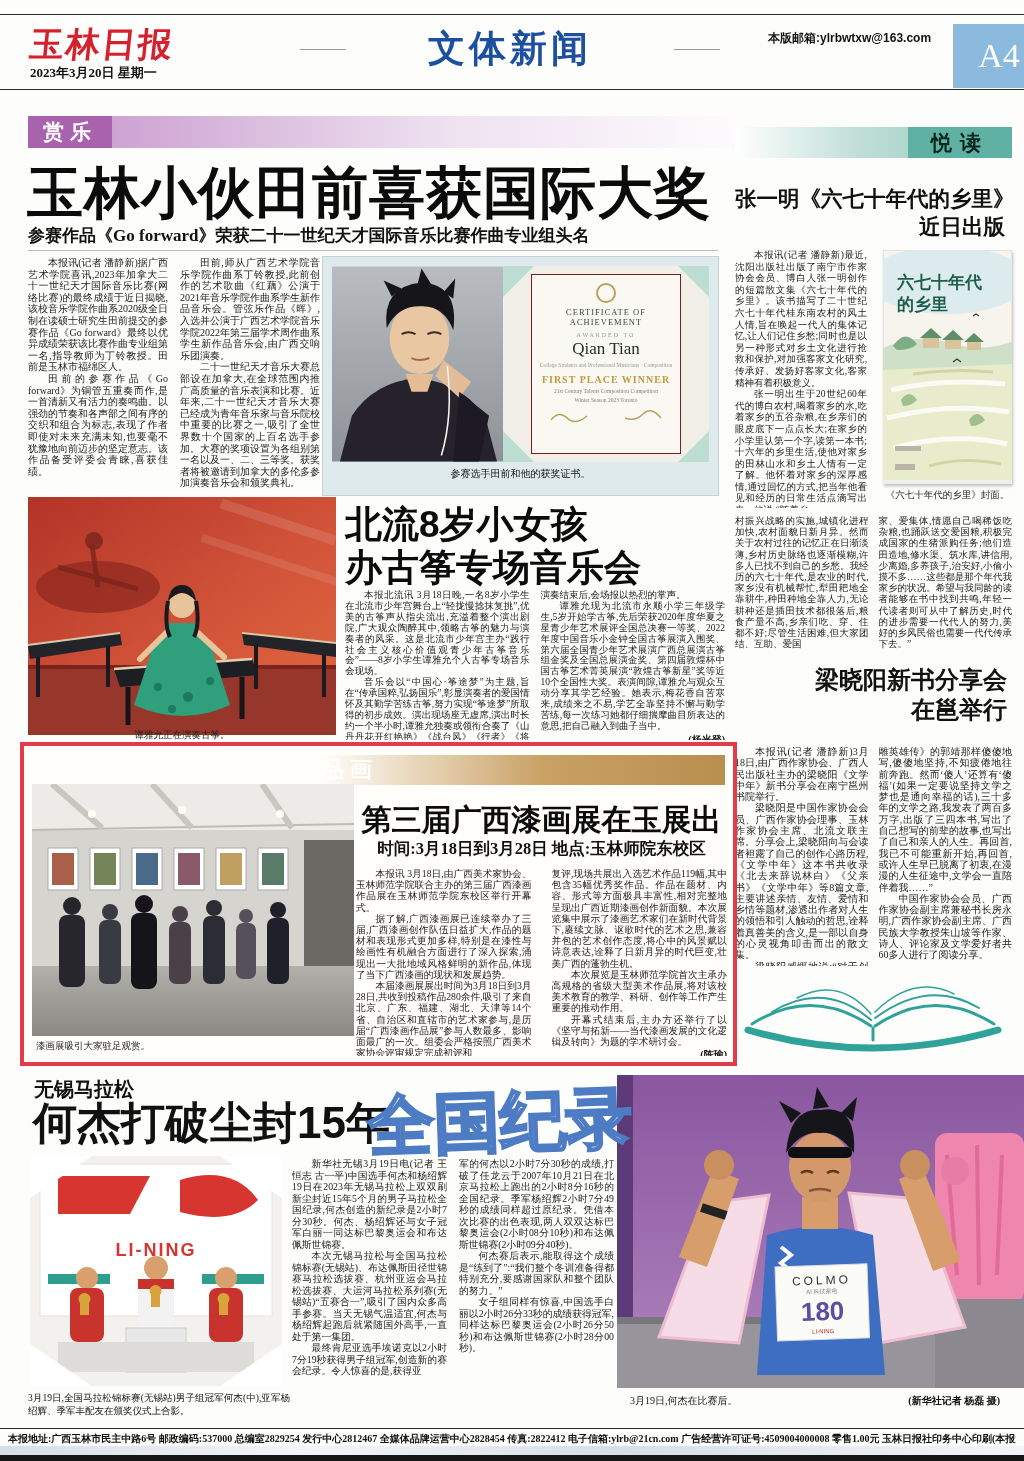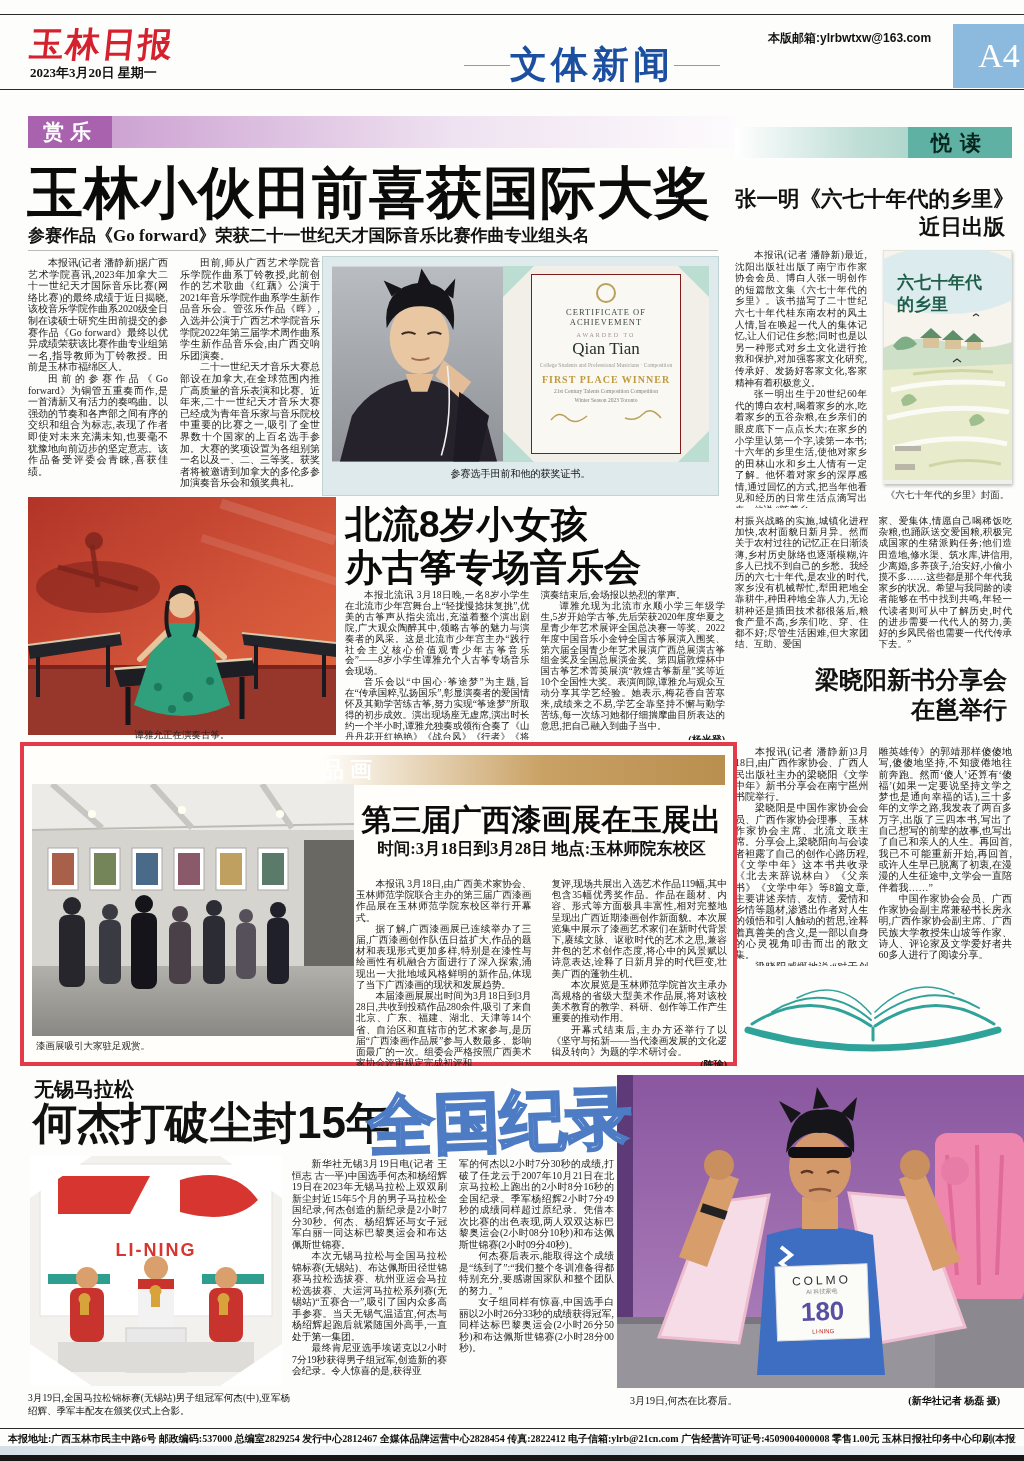--- a/index.html
+++ b/index.html
@@ -11,21 +11,21 @@
   .para{font-size:10px;line-height:11.6px;text-align:justify;text-indent:2em;margin:0 0 0 0;color:#1a1a1a;}
   .cols{display:flex;}
   .col{flex:1;overflow:hidden;}
   .cap{font-size:9.5px;color:#222;}
   .byline{font-weight:bold;text-align:right;font-size:10px;margin-top:1px;}
 
   
   .masthead-logo{left:30px;top:22px;font-size:34px;font-weight:900;color:#d4212d;
                  transform:skewX(-6deg);letter-spacing:2px;}
   .masthead-date{left:30px;top:64px;font-size:13px;font-weight:bold;}
-  .section-title-wrap{left:300px;top:40px;width:420px;display:flex;align-items:center;justify-content:flex-end;}
+  .section-title-wrap{left:300px;top:24px;width:420px;display:flex;align-items:center;justify-content:space-between;}
   .hline{width:46px;height:1px;background:#9a9a9a;}
   .section-title{font-size:37px;font-weight:900;color:#1c4fa0;letter-spacing:4px;}
   .header-email{left:768px;top:30px;font-size:12px;font-weight:bold;}
   .header-editors{left:700px;top:66px;width:252px;font-size:10.5px;color:#222;}
   .page-badge{left:953px;top:24px;width:60px;height:64px;background:#8cbade;color:#fff;
               font-size:34px;text-align:center;line-height:64px;z-index:3;padding-left:16px;}
 
   
   .tag-shangyue{left:28px;top:116px;width:84px;height:32px;background:#a963ae;color:#fff;
                 font-size:21px;font-weight:900;letter-spacing:6px;text-align:center;line-height:32px;}
@@ -87,21 +87,21 @@
   .tag-bar-gold{position:absolute;left:298px;right:8px;top:9px;height:30px;
                 background:linear-gradient(to right,rgba(201,161,100,0),#c9a164 55%,#b98f4f);
                 color:#fff;font-size:22px;font-weight:900;letter-spacing:6px;text-align:left;
                 line-height:30px;padding-right:48px;box-sizing:border-box;}
   .pinhua-photo{position:absolute;left:8px;top:38px;width:322px;height:252px;}
   .pinhua-caption{position:absolute;left:12px;top:294px;}
   .pinhua-headline{position:absolute;left:332px;top:54px;width:371px;text-align:center;
                    font-size:30px;font-weight:900;color:#0b0b0b;white-space:nowrap;}
   .pinhua-subhead{position:absolute;left:332px;top:92px;width:371px;text-align:center;
                   font-size:16.5px;font-weight:bold;}
-  .pinhua-cols{position:absolute;left:332px;top:132px;width:371px;height:188px;gap:20px;}
+  .pinhua-cols{position:absolute;left:332px;top:122px;width:371px;height:188px;gap:20px;}
   .pinhua-cols .para{font-size:9.7px;line-height:11.2px;}
 
   
   .runner-photo{left:617px;top:1075px;width:407px;height:313px;}
   .marathon-kicker{left:34px;top:1076px;font-size:20px;font-weight:900;}
   .marathon-headline{left:33px;top:1094px;font-size:44px;font-weight:900;white-space:nowrap;}
   .record-svg{left:358px;top:1080px;}
   .podium-photo{left:30px;top:1156px;width:252px;height:230px;}
   .marathon-cols{left:292px;top:1158px;width:322px;height:230px;gap:12px;}
   .marathon-cols .para{font-size:9.8px;line-height:11.5px;}

